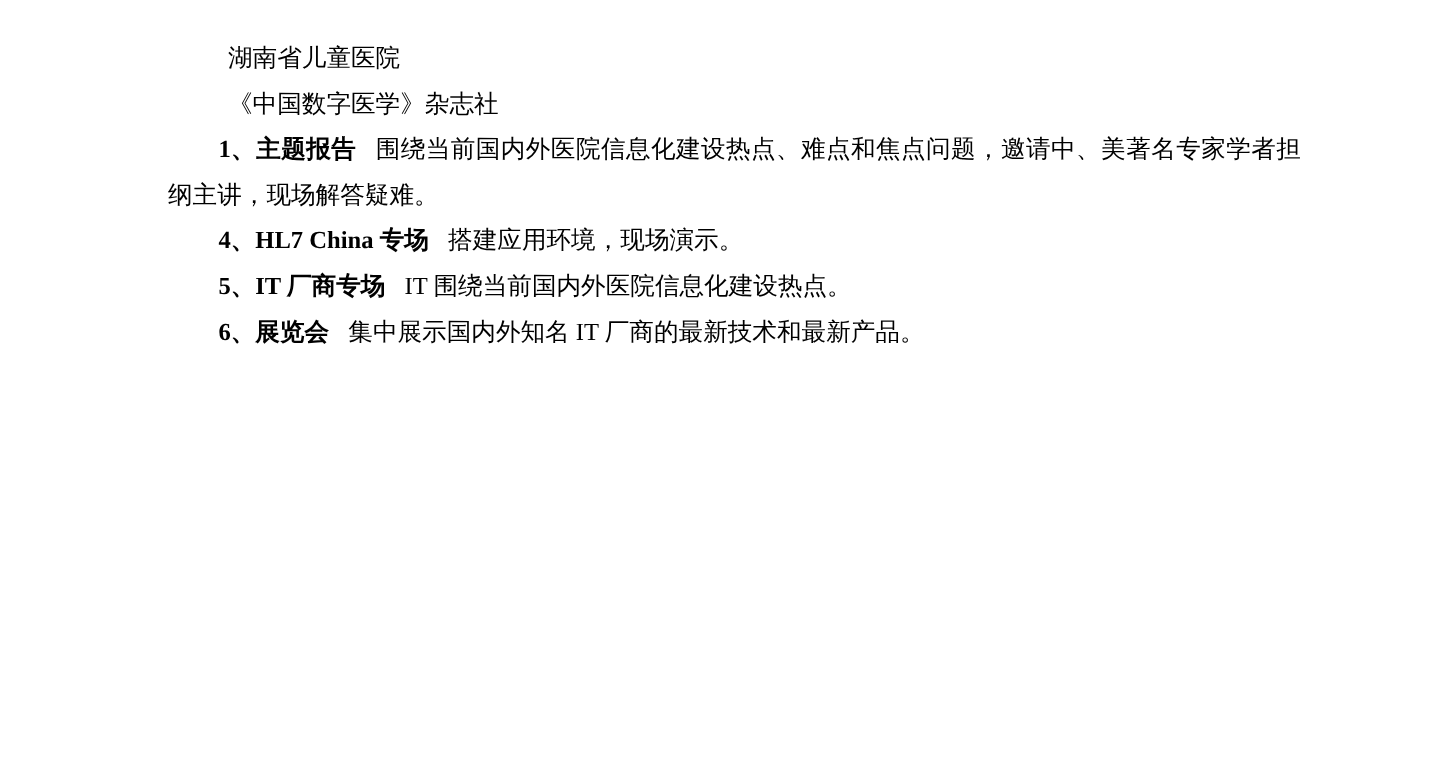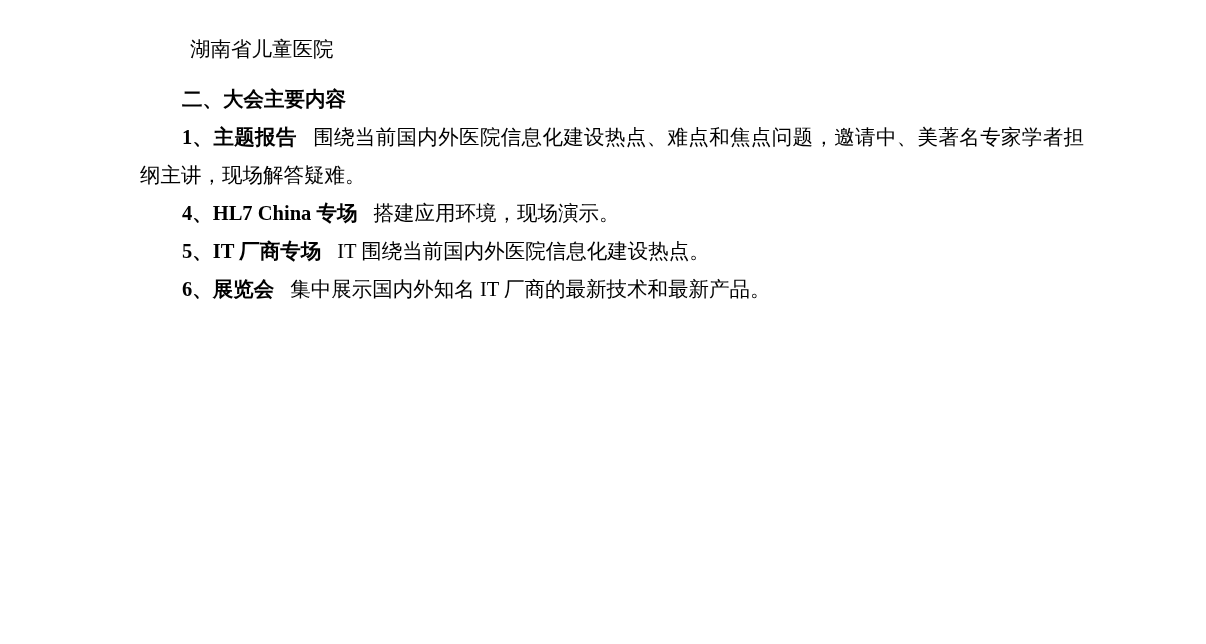--- a/index.html
+++ b/index.html
@@ -74,22 +74,22 @@
 </style>
 </head>
 <body>
 
 <div class="page">
   <div class="doc-body">
 
     <div class="org-line org-indent"><span>湖南省儿童医院</span></div>
 
 
+    <div class="org-line org-indent"><span>《中国数字医学》杂志社</span></div>
 
-    <div class="section-heading">二、大会主要内容</div>
 
     <p class="para"><span class="first-indent"></span><span class="lead-num">1、</span><span class="lead">主题报告</span><span class="sp-md"></span><span>围绕当前国内外医院信息化建设热点、难点和焦点问题，邀请中、美著名专家学者担纲主讲，现场解答疑难。</span></p>
 
 
 
     <p class="para"><span class="first-indent"></span><span class="lead-num">4、</span><span class="lead">HL7 China 专场</span><span class="sp-md"></span><span>搭建应用环境，现场演示。</span></p>
 
     <p class="para"><span class="first-indent"></span><span class="lead-num">5、</span><span class="lead">IT 厂商专场</span><span class="sp-md"></span><span>IT 围绕当前国内外医院信息化建设热点。</span></p>
 
     <p class="para"><span class="first-indent"></span><span class="lead-num">6、</span><span class="lead">展览会</span><span class="sp-md"></span><span>集中展示国内外知名 IT 厂商的最新技术和最新产品。</span></p>

